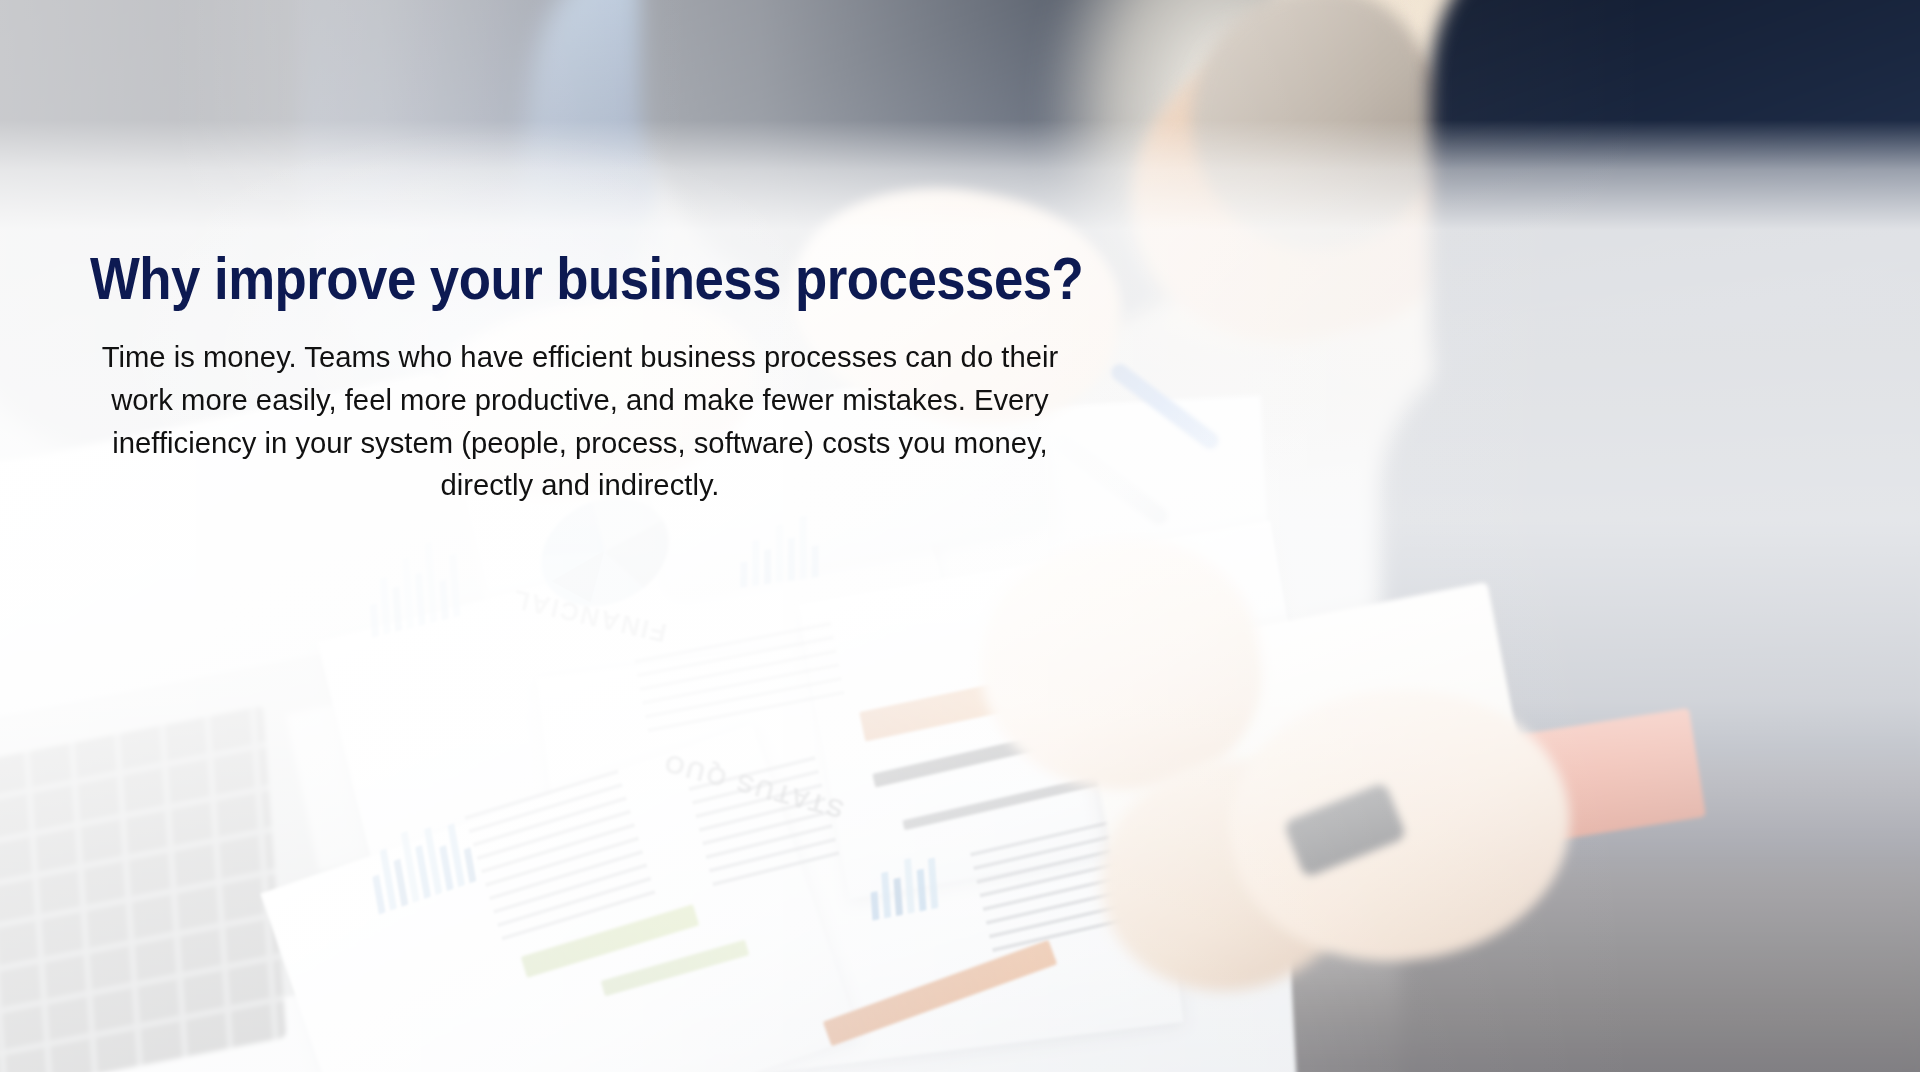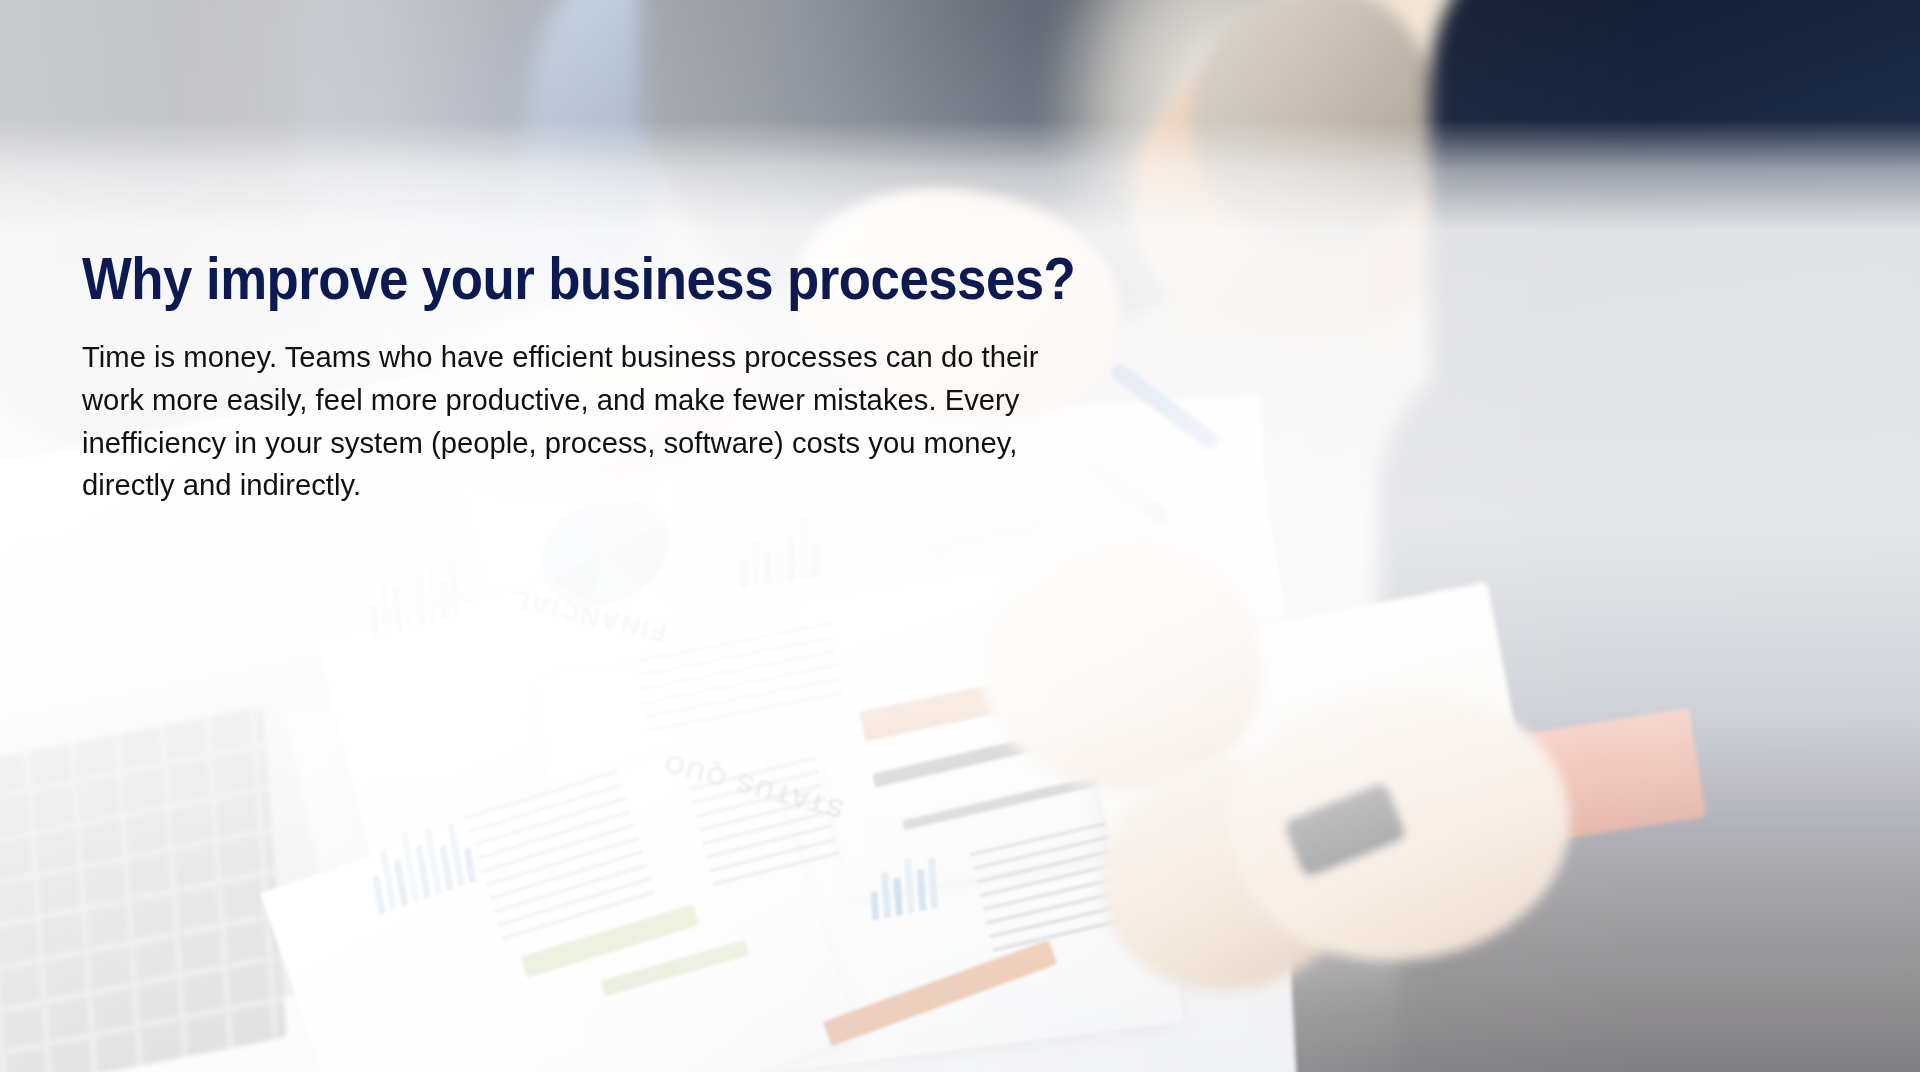--- a/index.html
+++ b/index.html
@@ -419,24 +419,25 @@
   
   .scrim-bloom {
     position: absolute;
     left: 120px; top: 120px; width: 900px; height: 520px;
     background: radial-gradient(60% 60% at 40% 45%, rgba(255,255,255,.55), rgba(255,255,255,0) 72%);
   }
 
   
   .content {
     position: absolute;
-    left: 82px;
+    left: 90px;
     top: 248px;
     width: 1010px;
     z-index: 10;
+    text-align: center;
   }
   .hero-heading {
     margin: 0 0 26px 0;
     font-family: "Liberation Sans", sans-serif;
     font-weight: bold;
     font-size: 60px;
     line-height: 1.04;
     letter-spacing: -0.6px;
     color: #0d1a52;
     transform: scaleX(.88);

